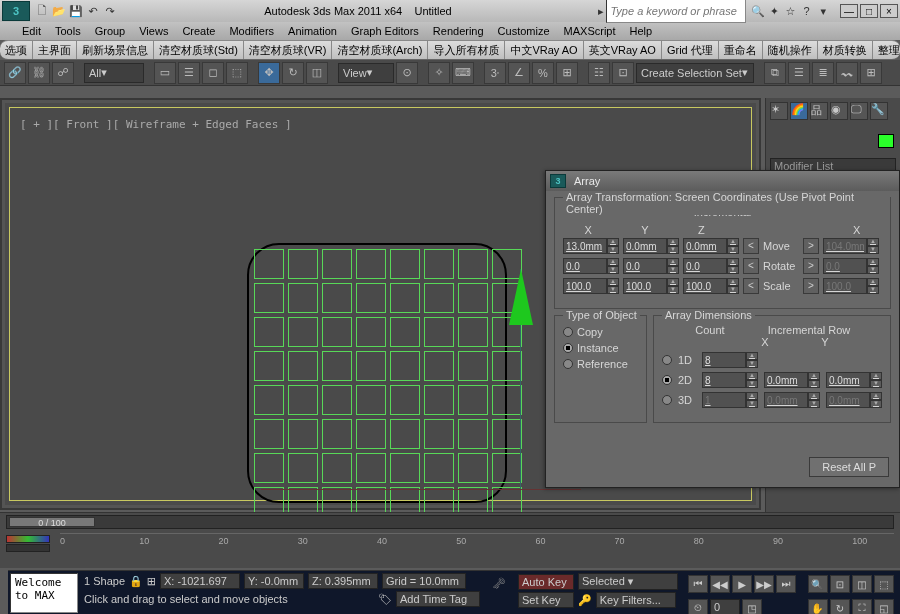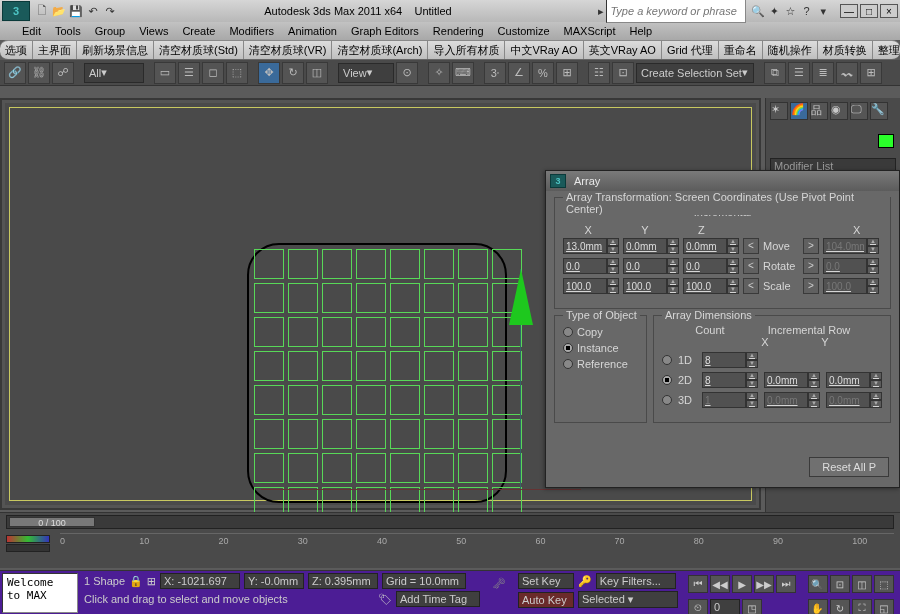--- a/index.html
+++ b/index.html
@@ -57,21 +57,21 @@
 .radio-line { display:flex; align-items:center; gap:4px; margin:4px 0;}
 .radio { width:10px; height:10px; border-radius:50%; border:1px solid #333; background:#888; display:inline-block;}
 .radio.on { background:radial-gradient(circle,#000 0 40%,#aaa 45% 100%);}
 .dim-row { display:flex; align-items:center; gap:6px; margin:4px 0;}
 .reset-btn { position:absolute; right:10px; bottom:10px; padding:3px 12px; background:#707070; border:1px solid #3a3a3a; color:#ddd;}
 .timeline-area { position:absolute; left:0; top:512px; right:0; height:56px; background:#4a4a4a; border-top:1px solid #333;}
 .tl-slider { height:14px; background:#3a3a3a; margin:2px 6px 0 6px; position:relative; border:1px solid #222;}
 .tl-thumb { position:absolute; left:2px; top:1px; width:86px; height:10px; background:#787878; border:1px solid #333; font-size:9px; text-align:center; color:#ddd;}
 .tl-ruler { height:22px; margin:4px 6px 0 60px; position:relative; color:#aaa; border-top:1px solid #666;}
 .tick { position:absolute; top:2px; font-size:9px;}
-.statusbar { position:absolute; left:0; bottom:0; right:0; height:44px; background:#4c1d95; border-top:1px solid #333; display:flex; align-items:flex-start;}
+.statusbar { position:absolute; left:8px; bottom:0; right:0; height:44px; background:#0f172a; border-top:1px solid #333; display:flex; align-items:flex-start;}
 .welcome { width:120px; height:40px; background:#fff; color:#000; border:1px inset #888; margin:2px; padding:2px 4px; font-family:monospace;}
 .stat-block { display:flex; flex-direction:column; margin:2px 4px; gap:2px;}
 .stat-row { display:flex; align-items:center; gap:4px; color:#ccc;}
 .field { background:#3f3f3f; border:1px solid #222; padding:1px 3px; color:#ccc;}
 .flex-spacer { flex:1;}
 .play-ctrls { display:flex; gap:2px; margin:2px;}
 .pbtn { width:20px; height:18px; background:#555; border:1px solid #333; color:#ccc; display:flex; align-items:center; justify-content:center; font-size:10px;}
 </style>
 </head>
 <body>
@@ -168,20 +168,21 @@
   <div class="tb-btn">⧉</div>
   <div class="tb-btn">☰</div>
   <div class="tb-btn">≣</div>
   <div class="tb-btn">〰</div>
   <div class="tb-btn">⊞</div>
 </div>
 
 <div class="viewport-area">
   <div class="vp-inner">
     <div class="vp-yellow">
+      <div class="vp-label">[ + ][ Front ][ Wireframe + Edged Faces ]</div>
       <div class="vp-canvas">
         <div class="rounded-shape"></div>
         <div class="grid-cells">
             <div class="grid-row">
               <div class="cell"></div>
               <div class="cell"></div>
               <div class="cell"></div>
               <div class="cell"></div>
               <div class="cell"></div>
               <div class="cell"></div>
@@ -537,27 +538,27 @@
     </div>
     <div class="stat-row">
       <span style="width:290px">Click and drag to select and move objects</span>
       <span>🏷</span>
       <span class="field" style="width:84px">Add Time Tag</span>
     </div>
   </div>
   <div style="margin:6px 8px;color:#888">🗝</div>
   <div class="stat-block">
     <div class="stat-row">
+      <span class="field" style="width:56px;background:#6a2a2a">Auto Key</span>
+      <span class="field" style="width:100px"><span>Selected</span> ▾</span>
+    </div>
+    <div class="stat-row">
       <span class="field" style="width:56px">Set Key</span>
       <span>🔑</span>
       <span class="field" style="width:80px">Key Filters...</span>
-    </div>
-    <div class="stat-row">
-      <span class="field" style="width:56px;background:#6a2a2a">Auto Key</span>
-      <span class="field" style="width:100px"><span>Selected</span> ▾</span>
     </div>
   </div>
   <div class="flex-spacer"></div>
   <div class="stat-block">
     <div class="play-ctrls">
       <div class="pbtn">⏮</div>
       <div class="pbtn">◀◀</div>
       <div class="pbtn">▶</div>
       <div class="pbtn">▶▶</div>
       <div class="pbtn">⏭</div>

